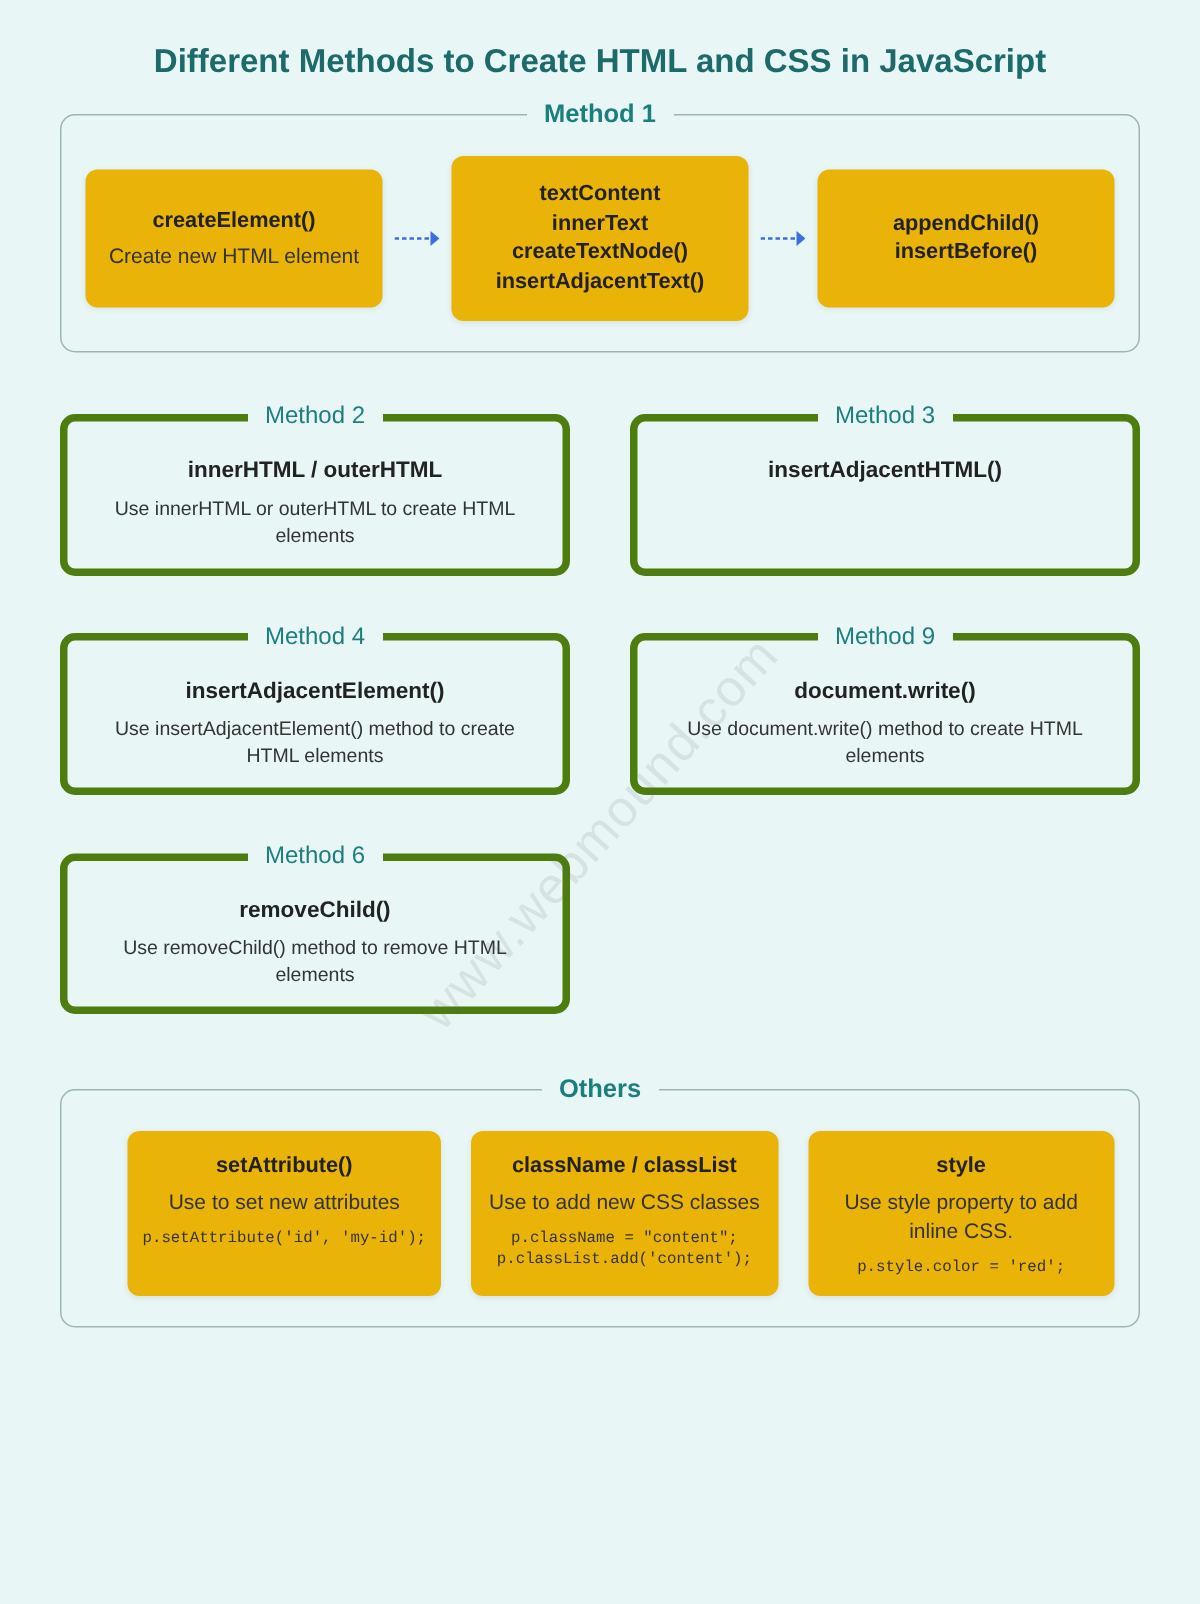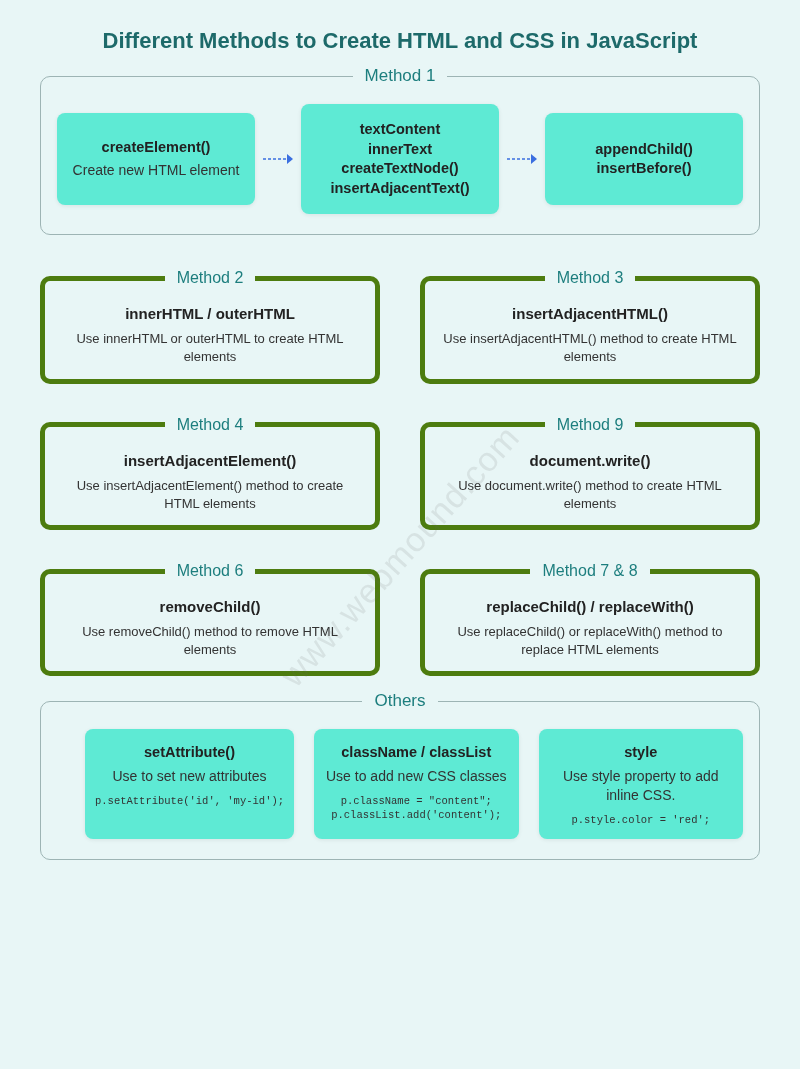--- a/index.html
+++ b/index.html
@@ -20,36 +20,36 @@
     margin-bottom: 12px;
   }
   fieldset.group {
     border: 1px solid #9db4b4;
     border-radius: 10px;
     padding: 18px 16px 20px 16px;
     position: relative;
   }
   fieldset.group > legend {
     font-size: 17px;
-    font-weight: 400;
+    font-weight: 700;
     color: #1d7e7e;
     padding: 0 12px;
     text-align: center;
   }
   
   .full { width: 100%; }
   
   .flow-row {
     display: flex;
     align-items: center;
     justify-content: space-between;
     gap: 6px;
   }
   .card {
-    background: #5eead4;
+    background: #eab308;
     border-radius: 8px;
     box-shadow: 0 1px 4px rgba(0,0,0,0.08);
     padding: 16px 12px;
     text-align: center;
   }
   .flow-row .card { flex: 1 1 0; min-height: 92px; display:flex; flex-direction:column; justify-content:center; }
   .card .bold { font-weight: 700; font-size: 14.5px; color:#222; line-height:1.35; }
   .card .sub  { font-size: 14px; color:#333; margin-top:4px; line-height:1.35; }
   .arrow {
     flex: 0 0 auto;
@@ -76,21 +76,21 @@
   fieldset.method > legend {
     font-size: 16px;
     font-weight: 500;
     color: #1d7e7e;
     padding: 0 12px;
   }
   .m-title { font-weight: 700; font-size: 15px; color:#222; margin-bottom:8px; }
   .m-desc  { font-size: 13px; color:#333; line-height:1.4; }
 
   
-  .others-wrap { margin-top: 15px; }
+  .others-wrap { margin-top: 40px; }
   .others-row {
     display: flex;
     gap: 20px;
     padding-left: 28px;
   }
   .others-row .card { flex:1 1 0; padding:14px 10px 12px 10px; }
   .card .code {
     font-family: "Courier New", monospace;
     font-size: 10.5px;
     color:#333;
@@ -155,41 +155,35 @@
 
 <div class="grid2">
   <fieldset class="method">
     <legend>Method 2</legend>
     <div class="m-title">innerHTML / outerHTML</div>
     <div class="m-desc">Use innerHTML or outerHTML to create HTML elements</div>
   </fieldset>
   <fieldset class="method">
     <legend>Method 3</legend>
     <div class="m-title">insertAdjacentHTML()</div>
-    <div class="m-desc">Use insertAdjacentHTML() method to create HTML elements</div>
   </fieldset>
   <fieldset class="method">
     <legend>Method 4</legend>
     <div class="m-title">insertAdjacentElement()</div>
     <div class="m-desc">Use insertAdjacentElement() method to create HTML elements</div>
   </fieldset>
   <fieldset class="method">
     <legend>Method 9</legend>
     <div class="m-title">document.write()</div>
     <div class="m-desc">Use document.write() method to create HTML elements</div>
   </fieldset>
   <fieldset class="method">
     <legend>Method 6</legend>
     <div class="m-title">removeChild()</div>
     <div class="m-desc">Use removeChild() method to remove HTML elements</div>
-  </fieldset>
-  <fieldset class="method">
-    <legend>Method 7 &amp; 8</legend>
-    <div class="m-title">replaceChild() / replaceWith()</div>
-    <div class="m-desc">Use replaceChild() or replaceWith() method to replace HTML elements</div>
   </fieldset>
 </div>
 
 <div class="others-wrap">
   <fieldset class="group full">
     <legend>Others</legend>
     <div class="others-row">
       <div class="card">
         <div class="bold">setAttribute()</div>
         <div class="sub">Use to set new attributes</div>

